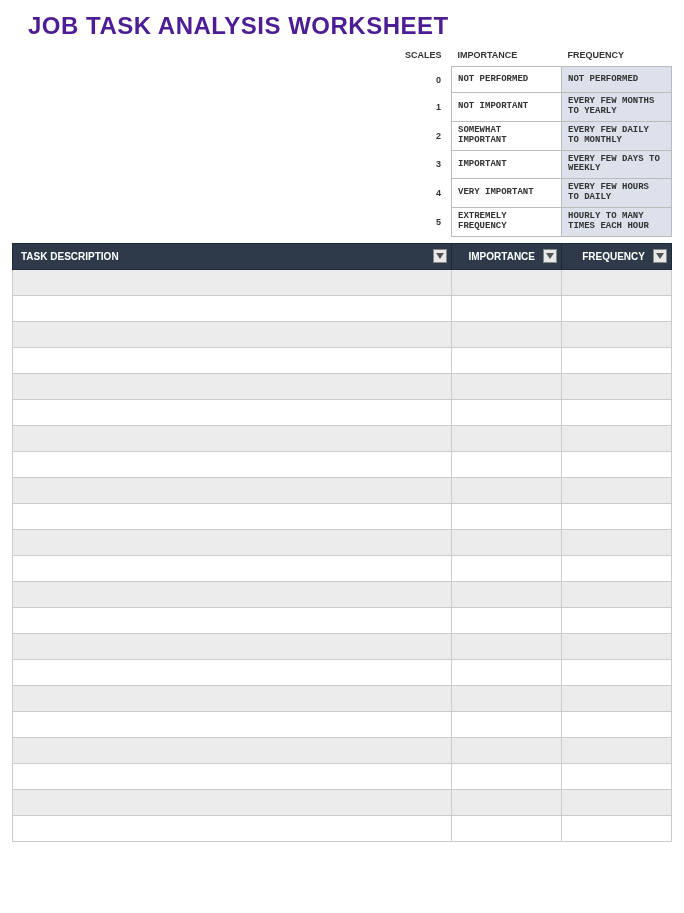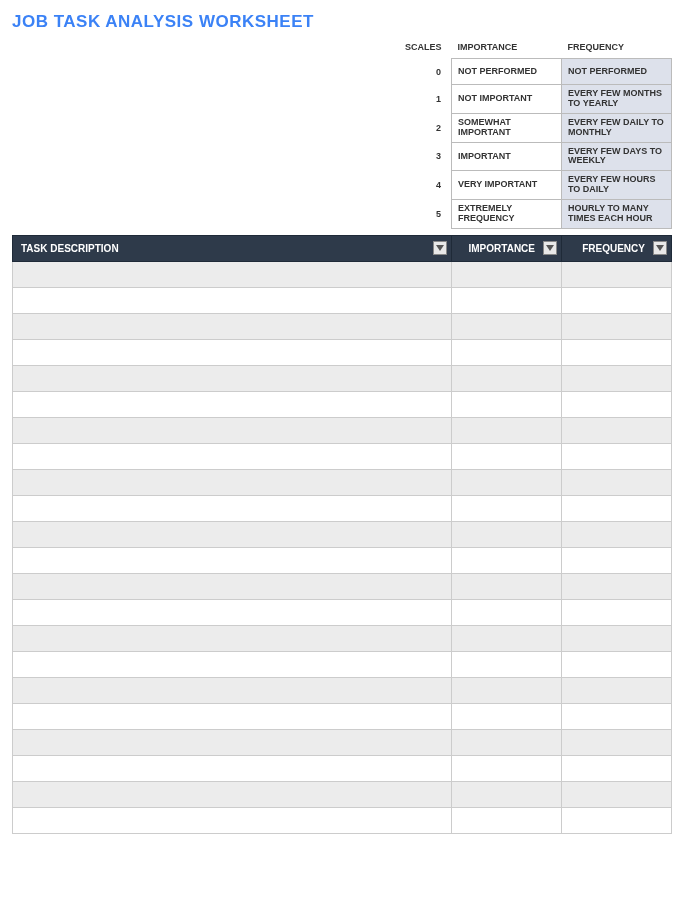--- a/index.html
+++ b/index.html
@@ -4,25 +4,25 @@
 <style>
   * { box-sizing: border-box; }
   body {
     margin: 0;
     padding: 12px;
     font-family: Arial, Helvetica, sans-serif;
     background: #fff;
     width: 684px;
   }
   h1 {
-    font-size: 17px;
+    font-size: 24px;
     font-weight: bold;
-    color: #3b82f6;
+    color: #4c1d95;
     letter-spacing: 0.5px;
-    margin: 0 0 6px 0;
+    margin: 0 0 6px 16px;
   }
   .scales-wrap {
     display: flex;
     justify-content: flex-end;
     margin-bottom: 6px;
   }
   .scales {
     border-collapse: collapse;
     font-size: 9px;
     font-weight: bold;
@@ -46,20 +46,21 @@
     margin-top: 8px;
   }
   .scales thead th.scale-num {
     text-align: right;
   }
   .scales .cell {
     border: 1px solid #bbb;
     width: 110px;
     height: 26px;
     line-height: 1.1;
+    font-family: Liberation Mono, monospace;
   }
   .scales .freq-cell {
     background: #dde1eb;
   }
   .main-table {
     width: 100%;
     border-collapse: collapse;
     table-layout: fixed;
   }
   .main-table thead th {

